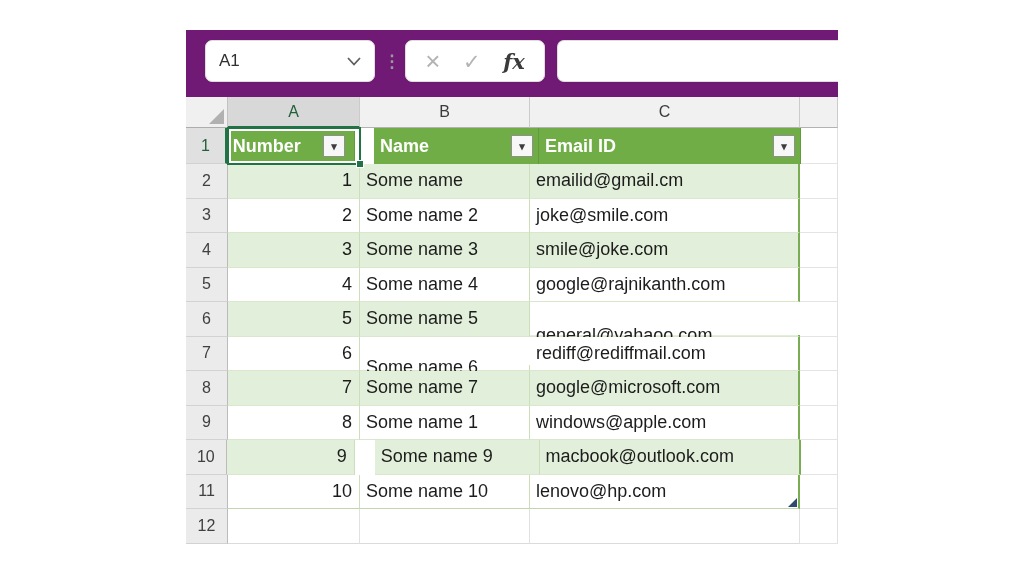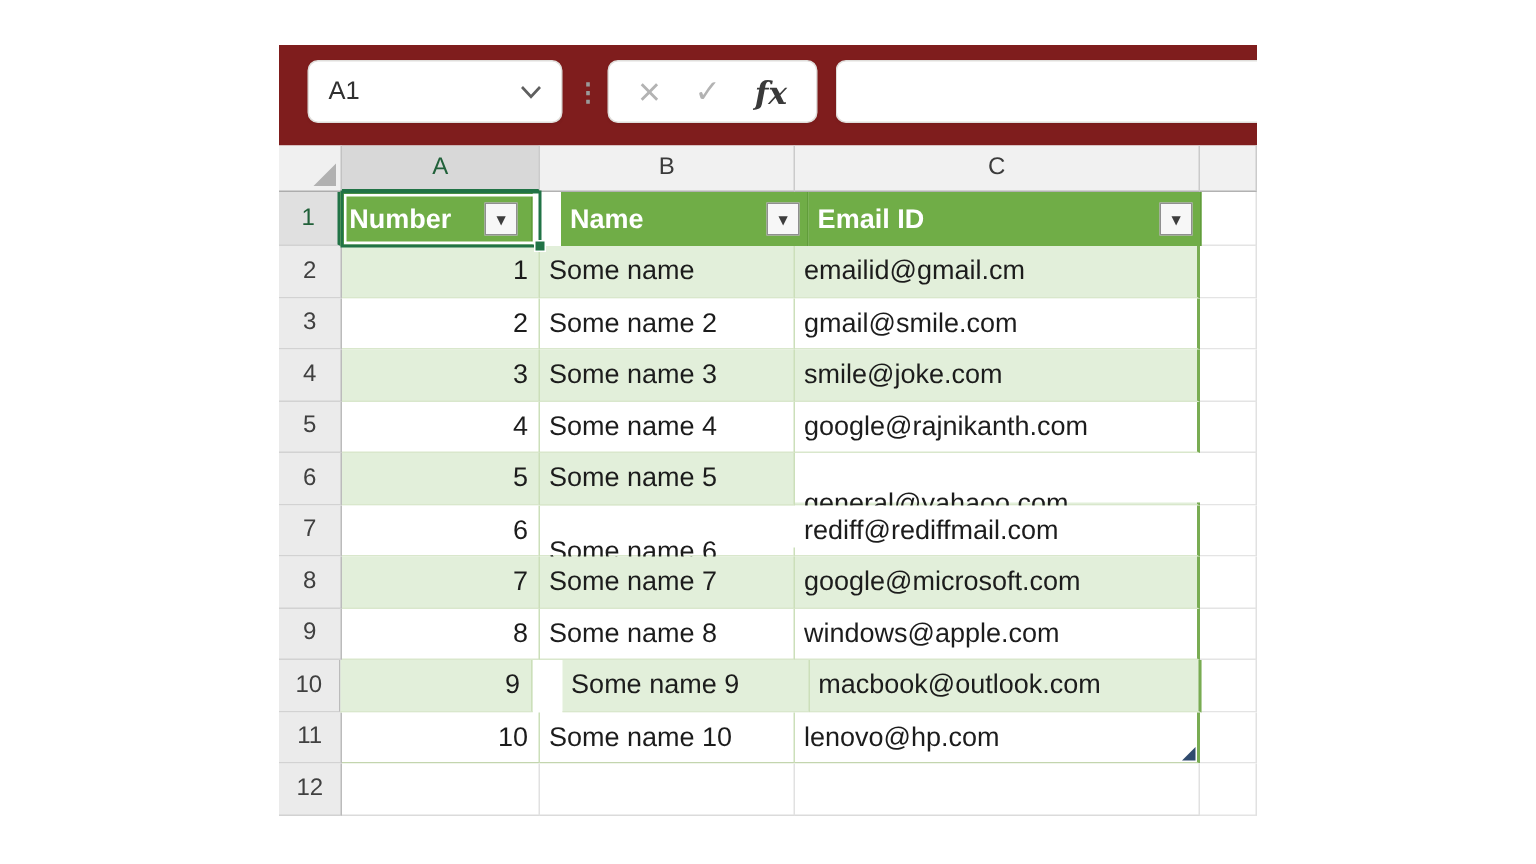--- a/index.html
+++ b/index.html
@@ -1,20 +1,20 @@
 <!DOCTYPE html>
 <html><head>
 <meta charset="utf-8">
 <style>
   * { margin:0; padding:0; box-sizing:border-box; }
   html,body { width:1024px; height:576px; background:#ffffff; overflow:hidden;
               font-family:"Liberation Sans", sans-serif; }
 
   .excel { position:absolute; left:186px; top:30px; width:652px; height:514px;
-           background:#7f1d1d; overflow:hidden; }
+           background:#701a75; overflow:hidden; }
 
   
   .fbar { position:relative; height:67px; }
   .chrome-box { position:absolute; top:10px; height:42px; background:#ffffff;
                 border:1px solid #E0DEDB; border-radius:7px;
                 box-shadow:0 1px 2px rgba(0,0,0,.05); }
   .namebox { left:19px; width:170px; display:flex; align-items:center;
              justify-content:space-between; padding:0 13px; cursor:default; }
   .namebox .val { font-size:17px; color:#303030; }
   .dots { position:absolute; left:197px; top:10px; height:42px; width:18px;
@@ -124,21 +124,21 @@
           <div class="rowhead">2</div>
           <div class="cell num green" style="width: 132px;">1</div>
           <div class="cell txt green" style="width: 170px;">Some name</div>
           <div class="cell txt endC green" style="width: 270px;">emailid@gmail.cm</div>
           <div class="filler" style="width: 38px;"></div>
         </div>
         <div class="grow">
           <div class="rowhead">3</div>
           <div class="cell num" style="width: 132px;">2</div>
           <div class="cell txt" style="width: 170px;">Some name 2</div>
-          <div class="cell txt endC" style="width: 270px;">gmail@smile.com</div>
+          <div class="cell txt endC" style="width: 270px;">joke@smile.com</div>
           <div class="filler" style="width: 38px;"></div>
         </div>
         <div class="grow">
           <div class="rowhead">4</div>
           <div class="cell num green" style="width: 132px;">3</div>
           <div class="cell txt green" style="width: 170px;">Some name 3</div>
           <div class="cell txt endC green" style="width: 270px;">smile@joke.com</div>
           <div class="filler" style="width: 38px;"></div>
         </div>
         <div class="grow">
@@ -165,21 +165,21 @@
         <div class="grow">
           <div class="rowhead">8</div>
           <div class="cell num green" style="width: 132px;">7</div>
           <div class="cell txt green" style="width: 170px; text-align: right;">Some name 7</div>
           <div class="cell txt endC green" style="width: 270px;">google@microsoft.com</div>
           <div class="filler" style="width: 38px;"></div>
         </div>
         <div class="grow">
           <div class="rowhead">9</div>
           <div class="cell num" style="width: 132px;">8</div>
-          <div class="cell txt" style="width: 170px;">Some name 8</div>
+          <div class="cell txt" style="width: 170px;">Some name 1</div>
           <div class="cell txt endC" style="width: 270px;">windows@apple.com</div>
           <div class="filler" style="width: 38px;"></div>
         </div>
         <div class="grow">
           <div class="rowhead">10</div>
           <div class="cell num green" style="width: 132px;">9</div>
           <div class="cell txt green" style="width: 170px; margin-left: 20px;">Some name 9</div>
           <div class="cell txt endC green" style="width: 270px;">macbook@outlook.com</div>
           <div class="filler" style="width: 38px;"></div>
         </div>

